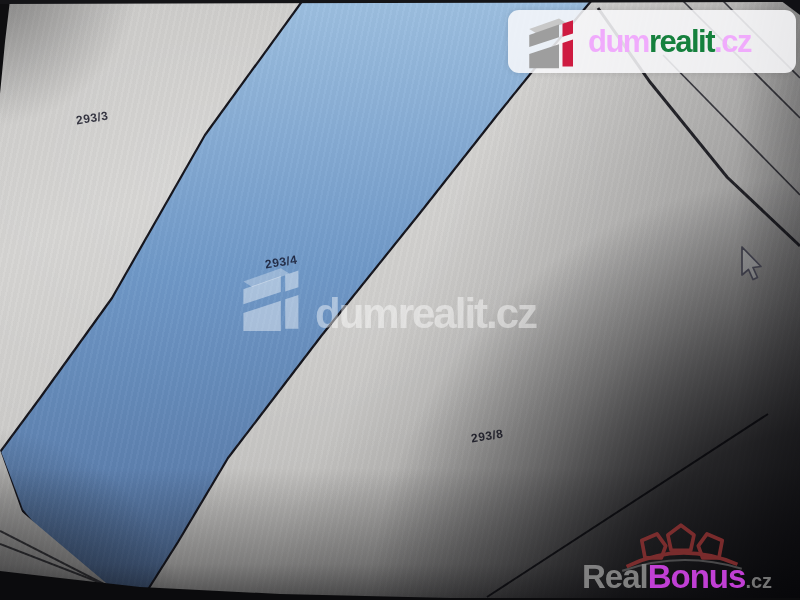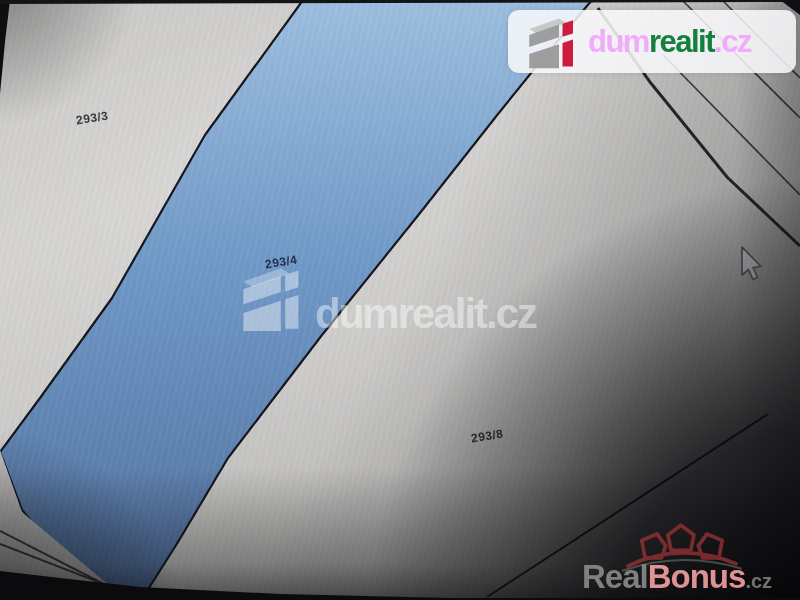--- a/index.html
+++ b/index.html
@@ -45,21 +45,21 @@
     display:flex;align-items:center;}
   .logo-box .txt{margin-left:9px;font-size:31px;font-weight:bold;letter-spacing:-1.5px;line-height:1;}
   .logo-box .p-gray{color:#f0abfc;margin-top:28px;}
   .logo-box .p-red{color:#15803d;}
 
   
   .realbonus{position:absolute;left:580px;top:522px;pointer-events:none;opacity:.88;}
   .rb-text{position:absolute;left:2px;top:38px;font-size:33px;font-weight:bold;letter-spacing:-1px;
     white-space:nowrap;line-height:1;}
   .rb-gray{color:#8e8e8e;}
-  .rb-red{color:#fca5a5;}
+  .rb-red{color:#d946ef;}
   .rb-tld{font-size:20px;color:#828282;letter-spacing:0;}
 
   
   .border-svg{position:absolute;inset:0;pointer-events:none;}
 
   
   .cursor{position:absolute;left:740px;top:246px;pointer-events:none;}
 </style>
 </head>
 <body>

